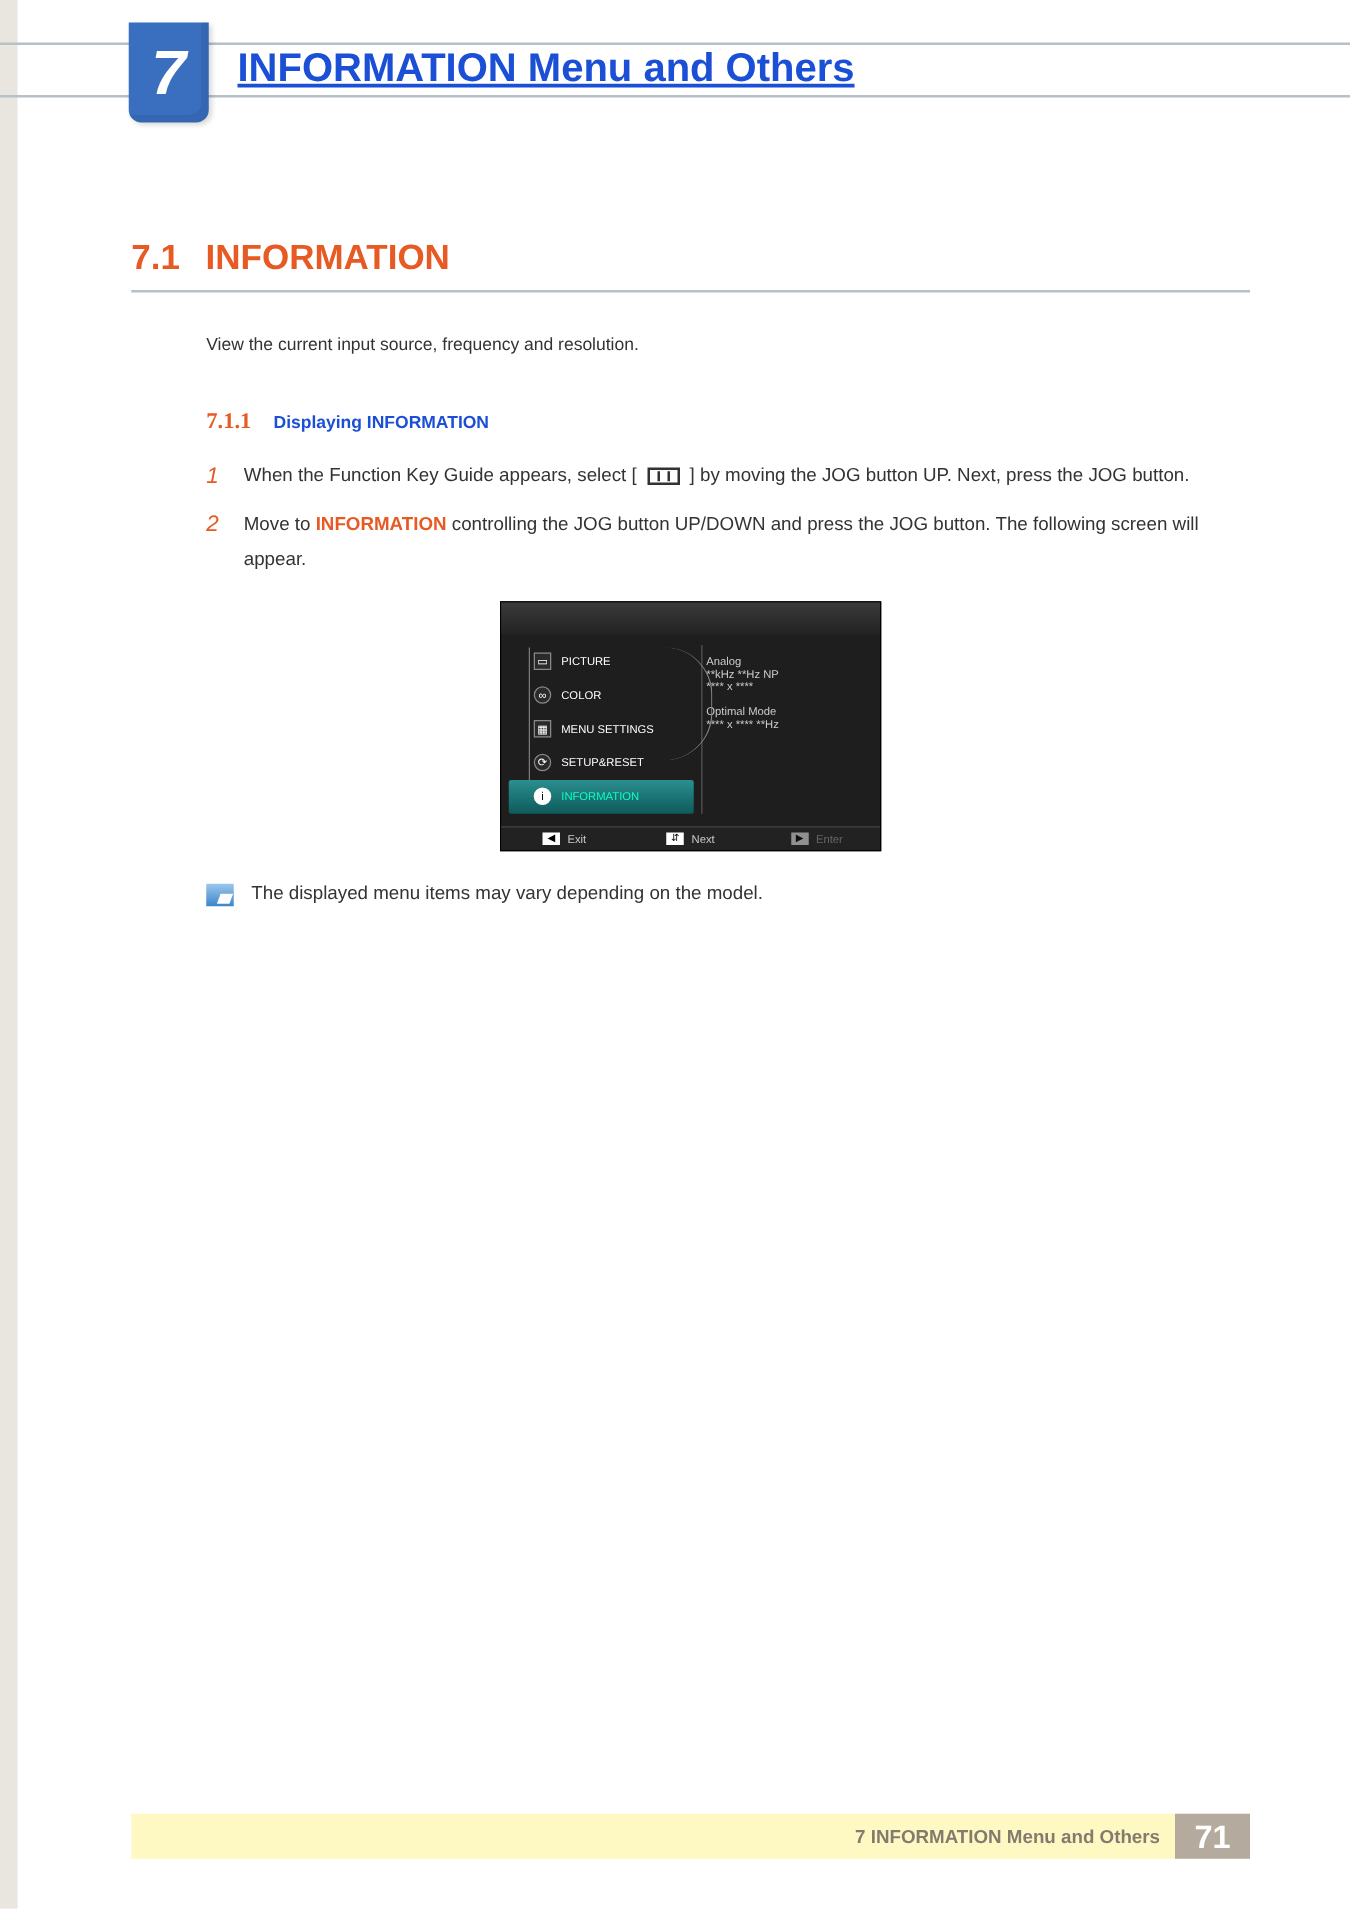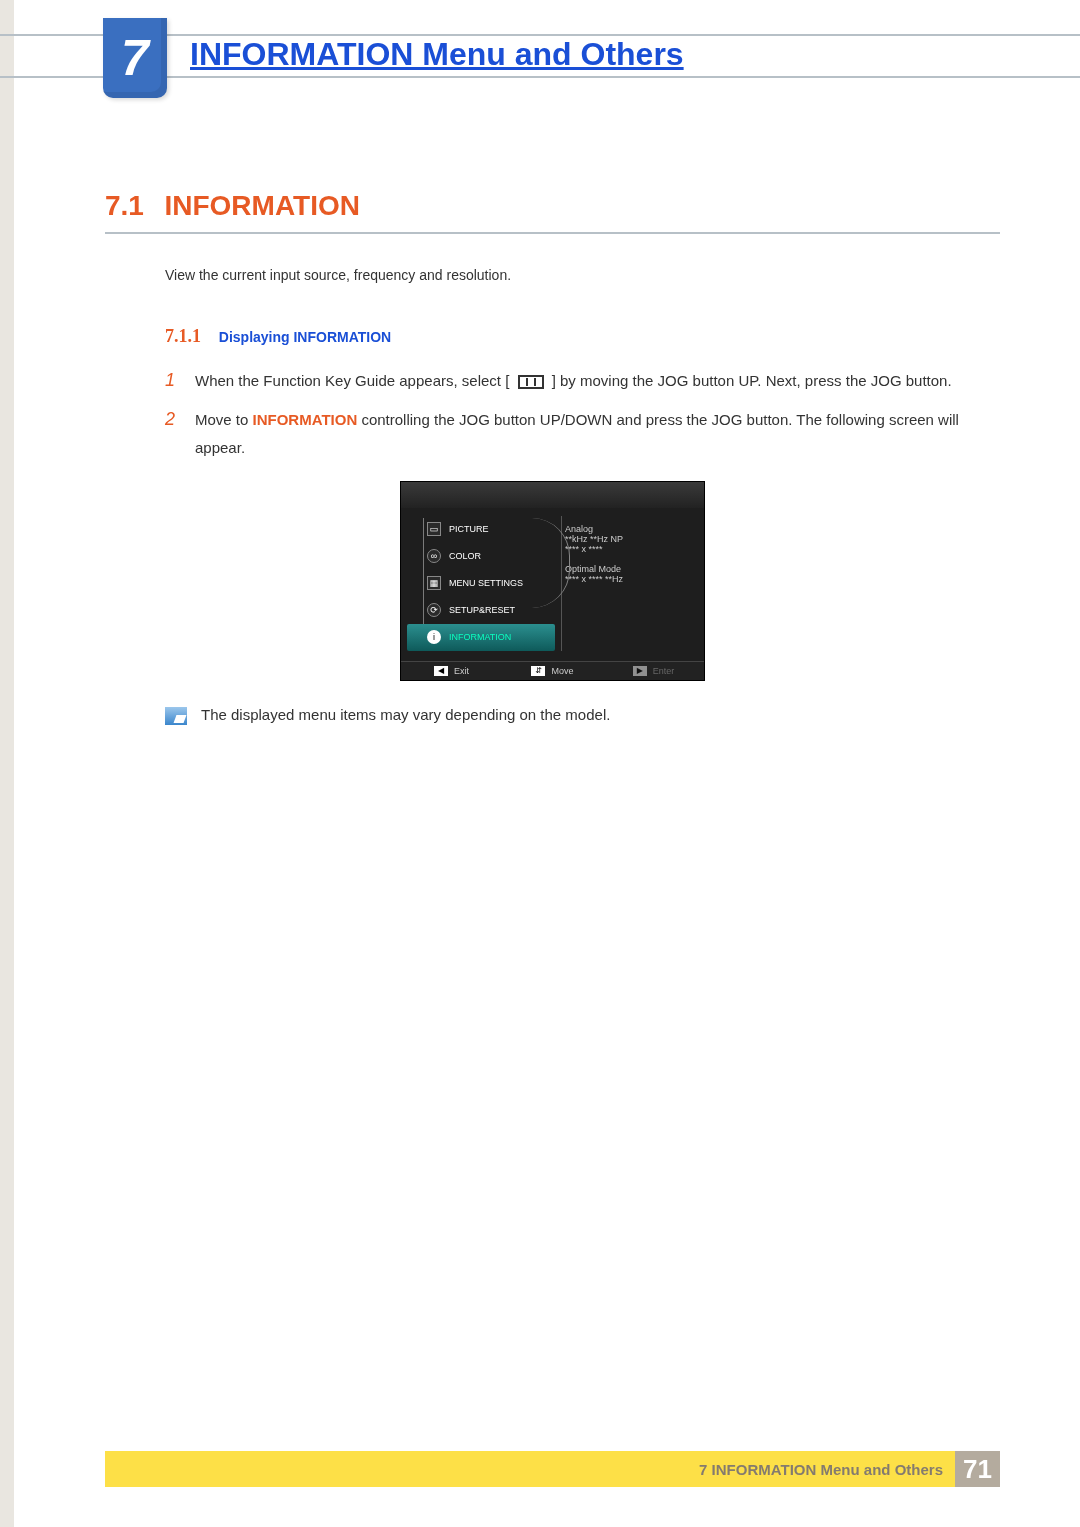--- a/index.html
+++ b/index.html
@@ -269,38 +269,38 @@
     transform: skew(-20deg);
   }
 
   
   .footer {
     position: absolute;
     left: 105px;
     right: 80px;
     bottom: 40px;
     height: 36px;
-    background: #fde047;
+    background: #fef9c3;
     display: flex;
     align-items: stretch;
     justify-content: flex-end;
   }
   .footer-text {
     color: #847b6f;
     font-weight: bold;
     font-size: 15px;
     align-self: center;
     margin-right: 12px;
   }
   .footer-page {
     background: #b4ab9e;
     color: #fff;
     font-weight: bold;
     font-size: 26px;
-    width: 45px;
+    width: 60px;
     display: flex;
     align-items: center;
     justify-content: center;
   }
   .left-gutter {
     position:absolute;
     left:0; top:0; bottom:0;
     width:14px;
     background:#e9e6e0;
   }
@@ -388,21 +388,21 @@
           <div>**** x ****  **Hz</div>
         </div>
       </div>
       <div class="osd-bottom">
         <div class="osd-btn">
           <span class="key">◀</span>
           <span>Exit</span>
         </div>
         <div class="osd-btn">
           <span class="key">⇵</span>
-          <span>Move</span>
+          <span>Next</span>
         </div>
         <div class="osd-btn" style="color:#666">
           <span class="key" style="opacity:.5">▶</span>
           <span>Enter</span>
         </div>
       </div>
     </div>
 
     <div class="note-row">
       <div class="note-icon"></div>

